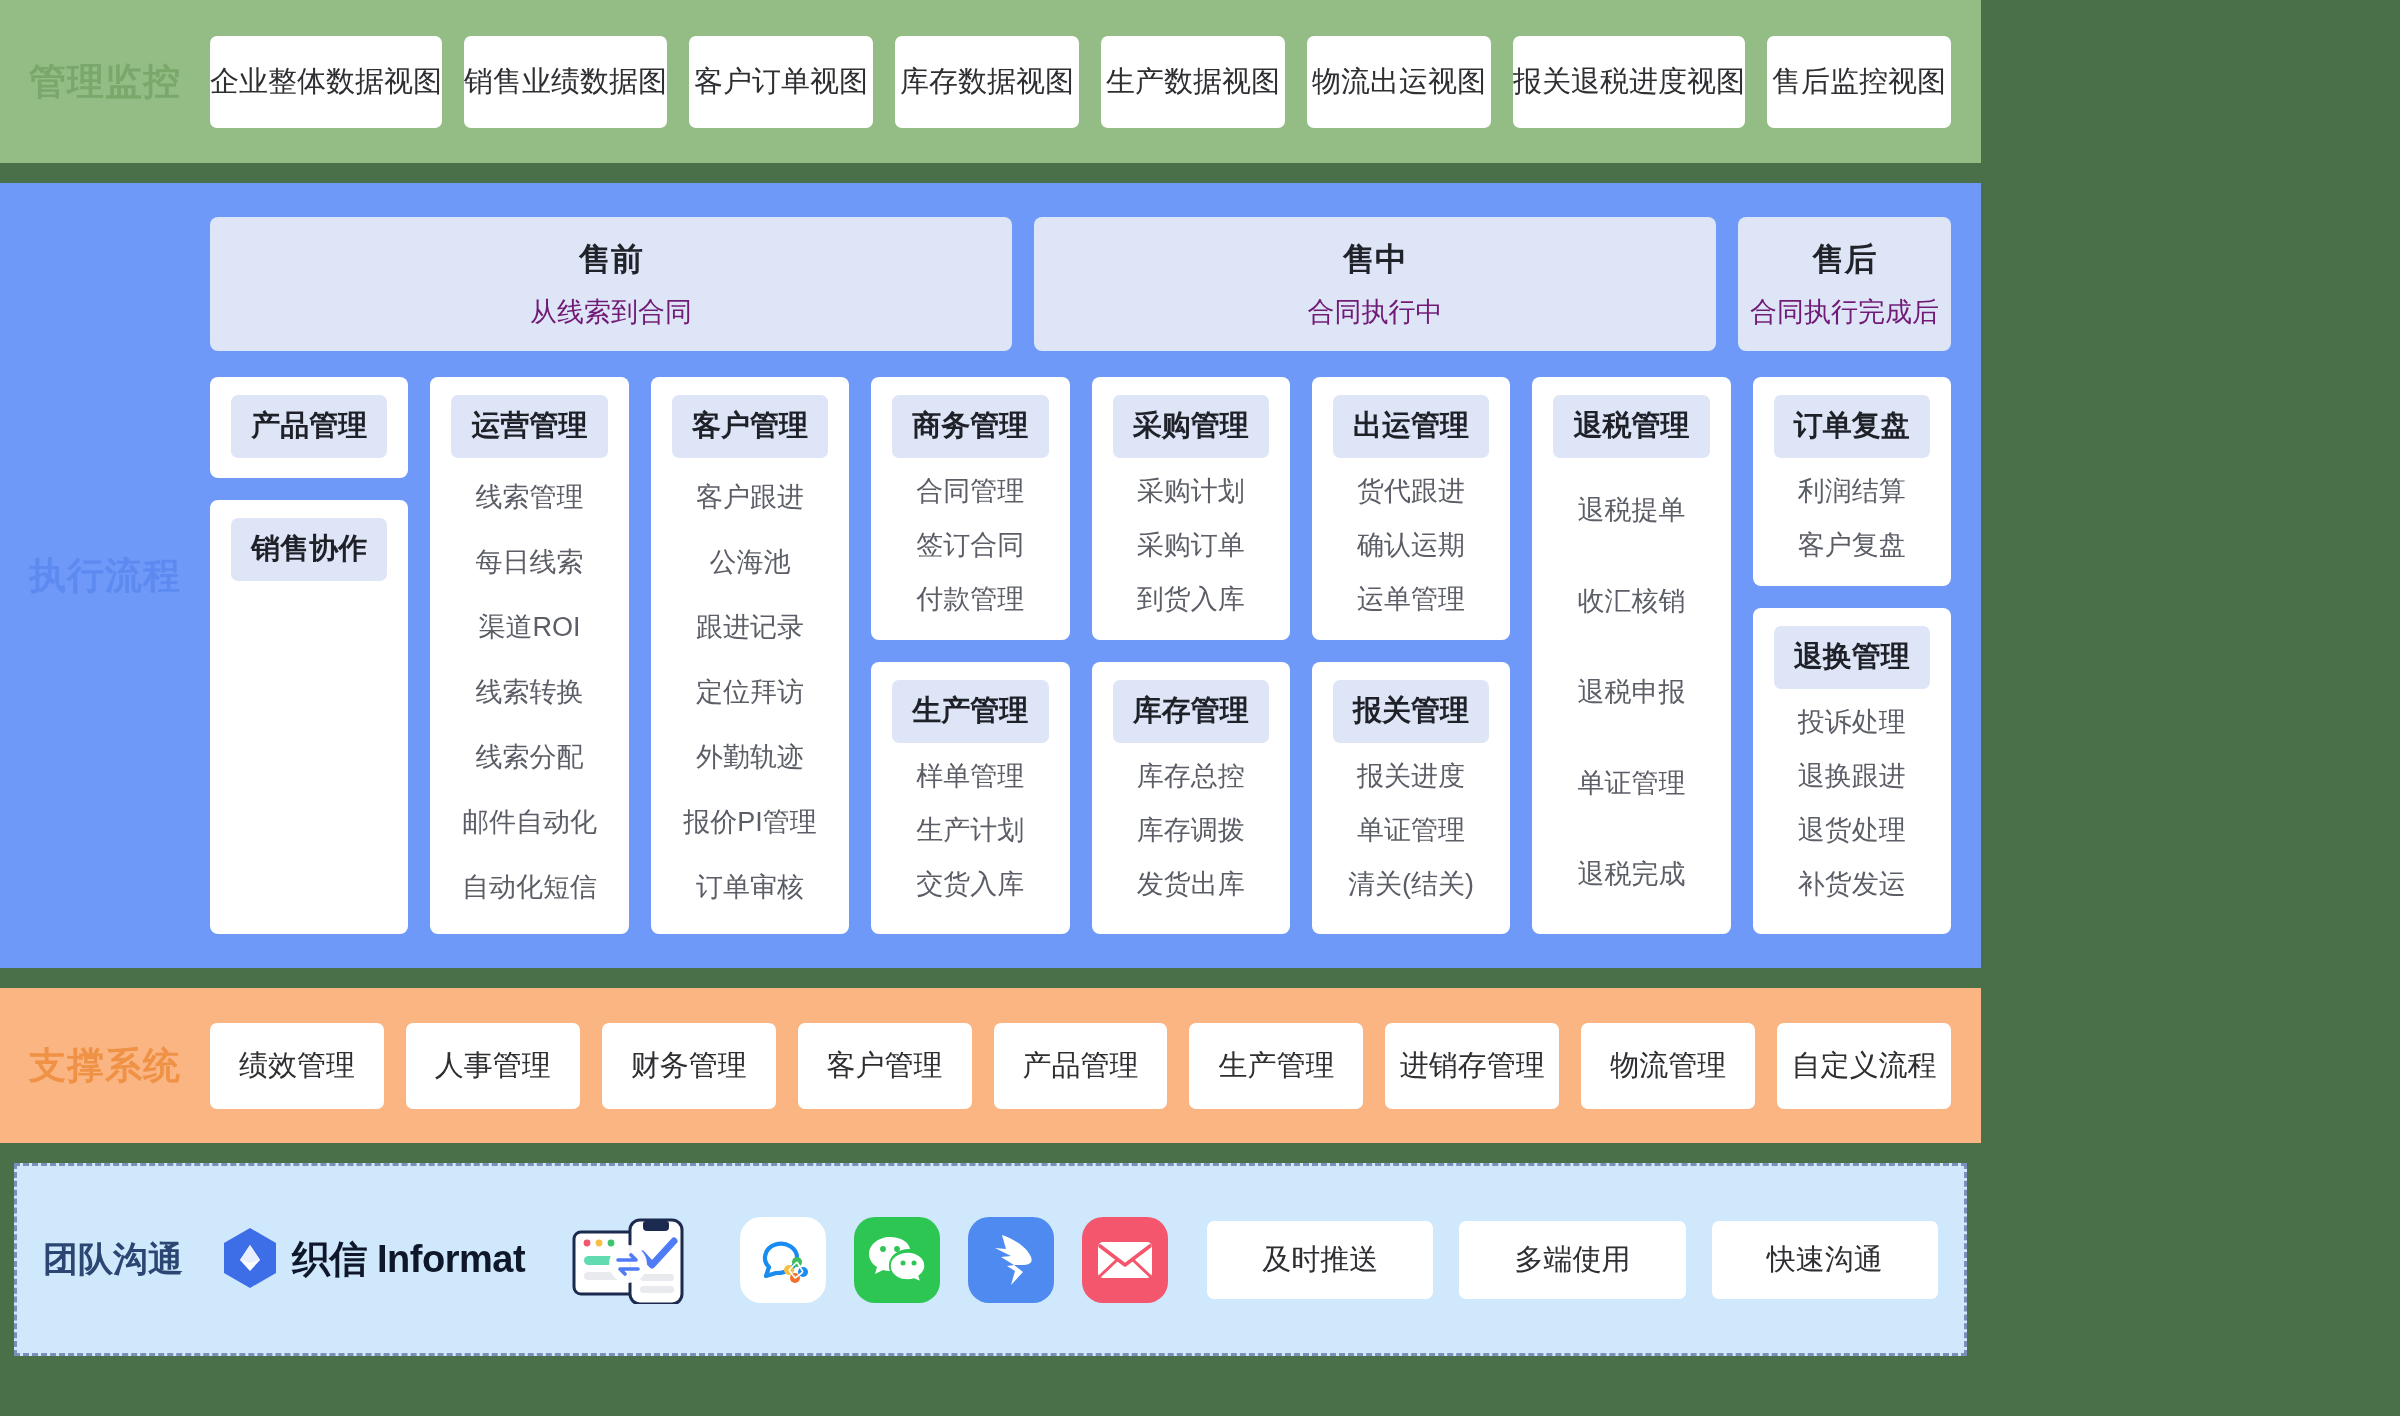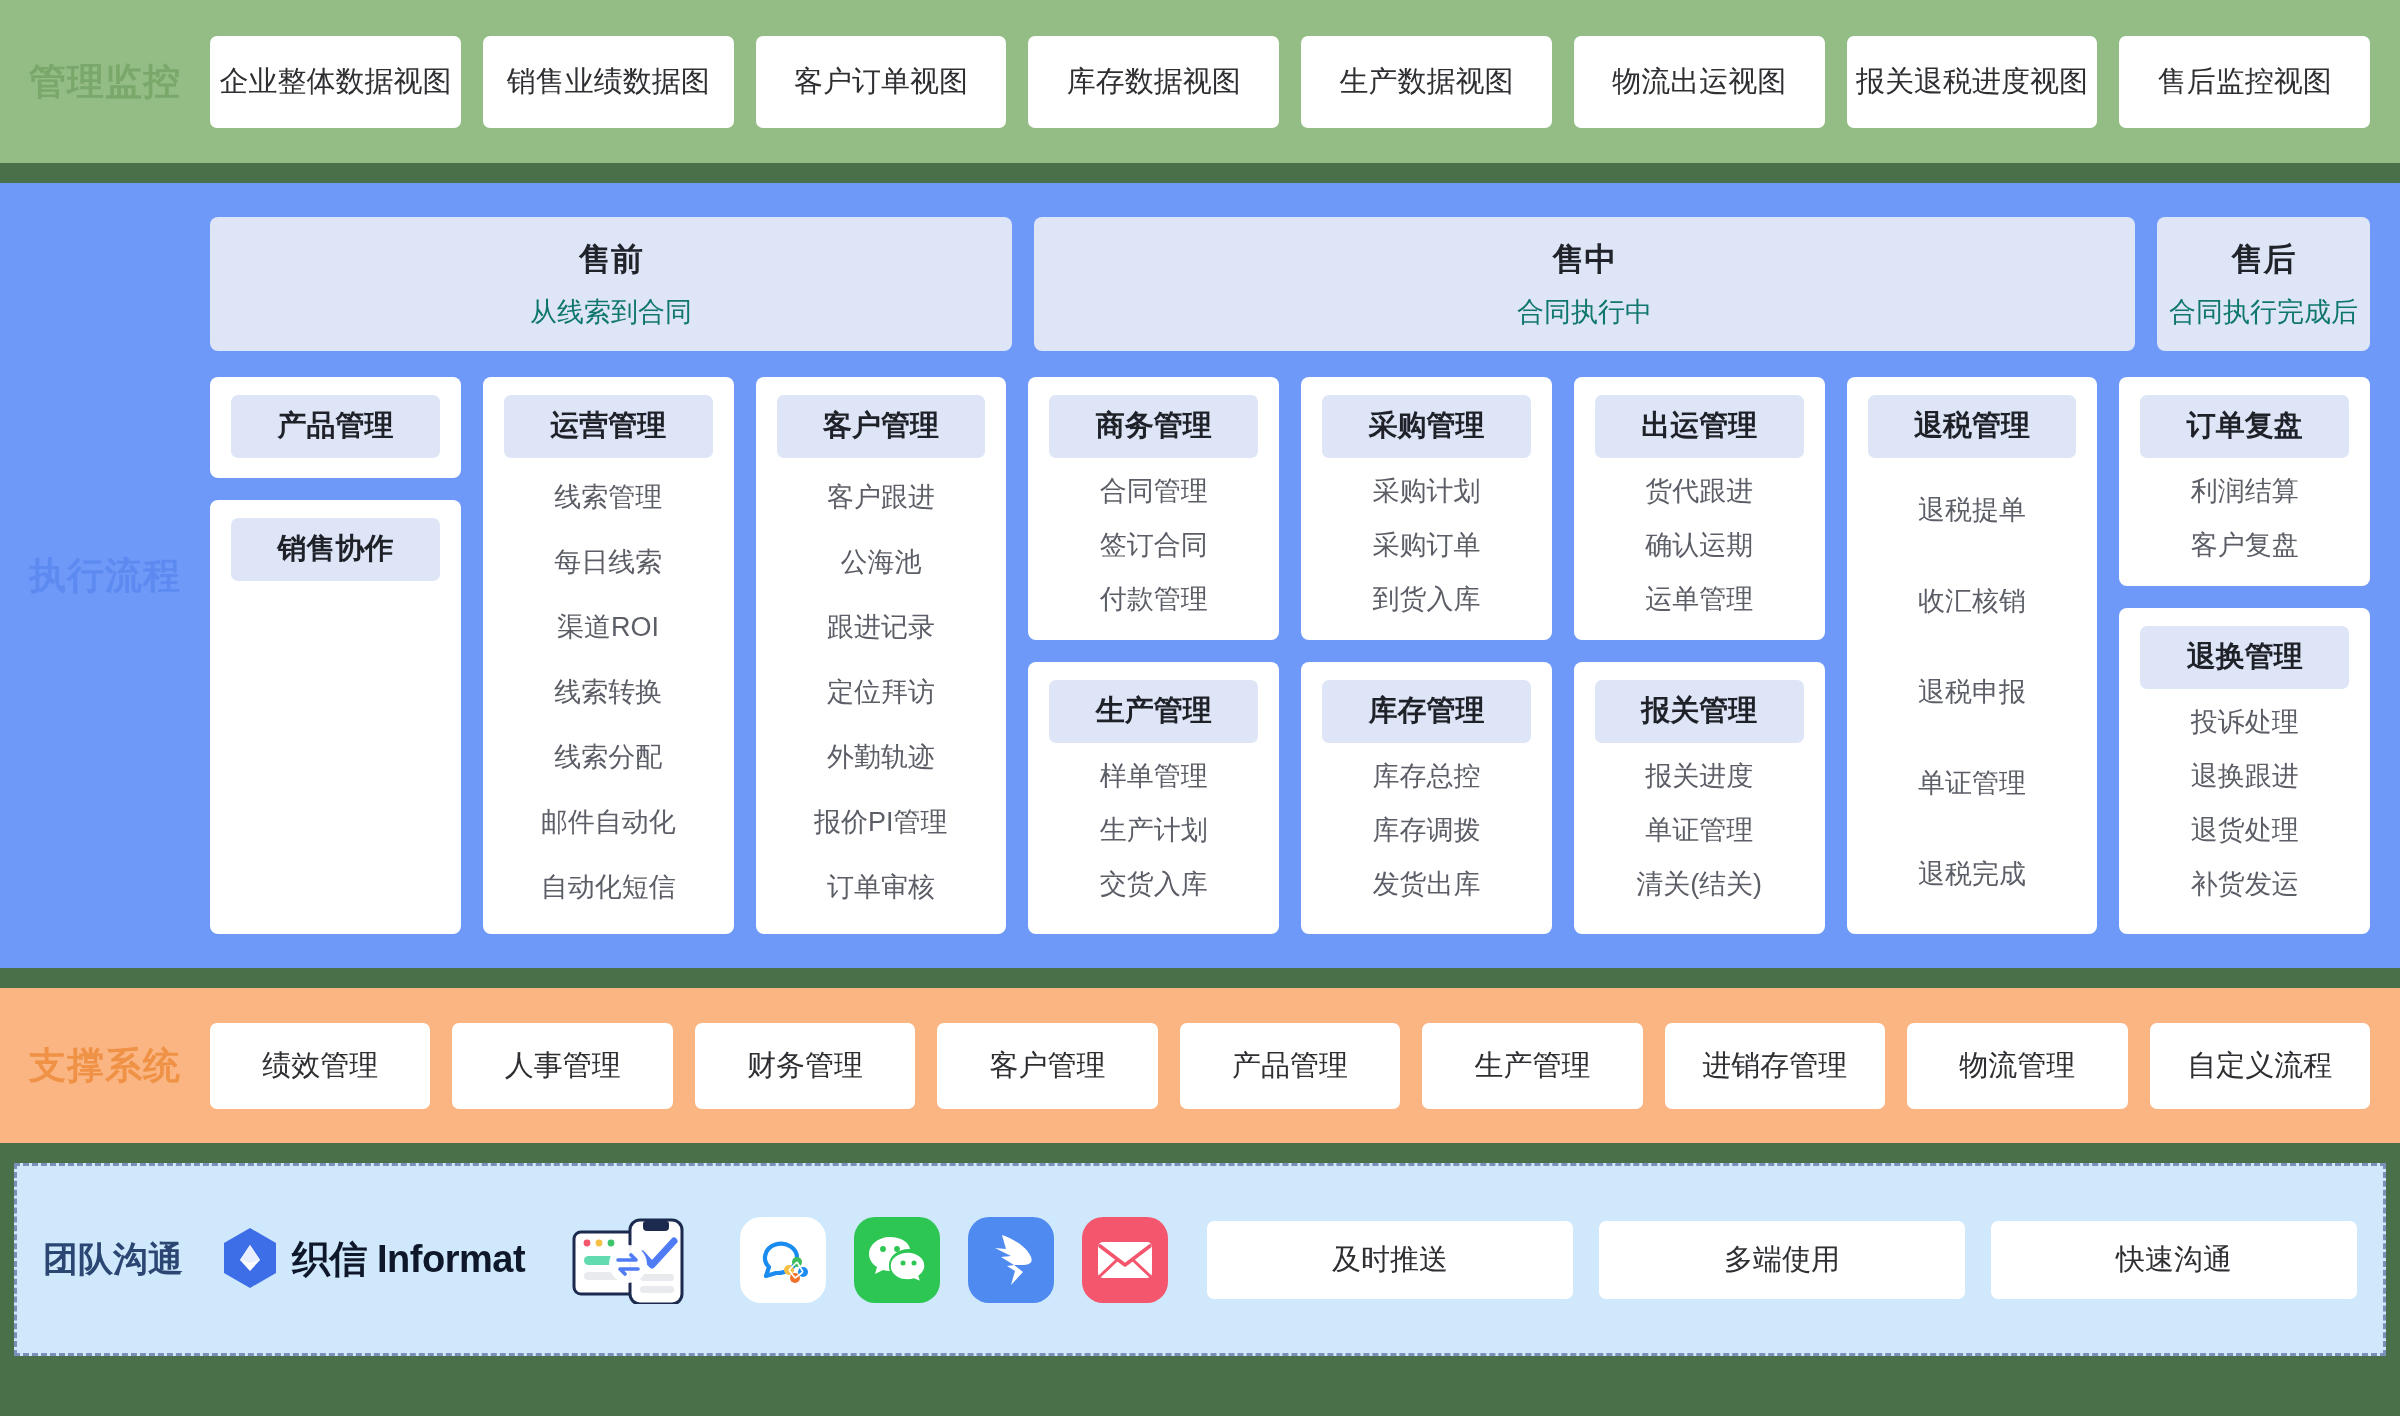--- a/index.html
+++ b/index.html
@@ -2,21 +2,21 @@
 <html><head>
 <meta charset="utf-8">
 <style>
   * { box-sizing: border-box; margin: 0; padding: 0; }
   html, body {
     width: 2400px; height: 1416px;
     background: #4a7049;
     font-family: "Liberation Sans", "DejaVu Sans", sans-serif;
     overflow: hidden;
   }
-  .page { width: 2400px; height: 1416px; display: flex; flex-direction: column; }
+  .page { width: 1981px; height: 1416px; display: flex; flex-direction: column; }
 
   
   .band { display: flex; align-items: center; position: relative; }
   .band-label {
     width: 210px; flex: 0 0 210px;
     text-align: center;
     font-size: 37px; font-weight: 700;
     letter-spacing: 1px;
   }
 
@@ -47,21 +47,21 @@
   .stage-row { display: flex; gap: 22px; height: 134px; margin-bottom: 26px; }
   .stage {
     background: #dde5f7; border-radius: 8px;
     display: flex; flex-direction: column; align-items: center; justify-content: center;
     gap: 12px;
   }
   .stage-pre { flex: 0 0 802px; }
   .stage-mid { flex: 1; }
   .stage-post { flex: 0 0 213px; }
   .stage-title { font-size: 32px; font-weight: 700; color: #21232a; }
-  .stage-sub   { font-size: 27px; color: #0f766e; white-space: nowrap; }
+  .stage-sub   { font-size: 27px; color: #701a75; white-space: nowrap; }
 
   .cols { flex: 1; display: flex; gap: 22px; }
   .col { display: flex; flex-direction: column; gap: 22px; }
   .col-w { flex: 1 1 0; min-width: 0; }
 
   .card {
     background: #ffffff; border-radius: 8px;
     padding: 18px 10px 14px;
     display: flex; flex-direction: column; align-items: center;
   }

